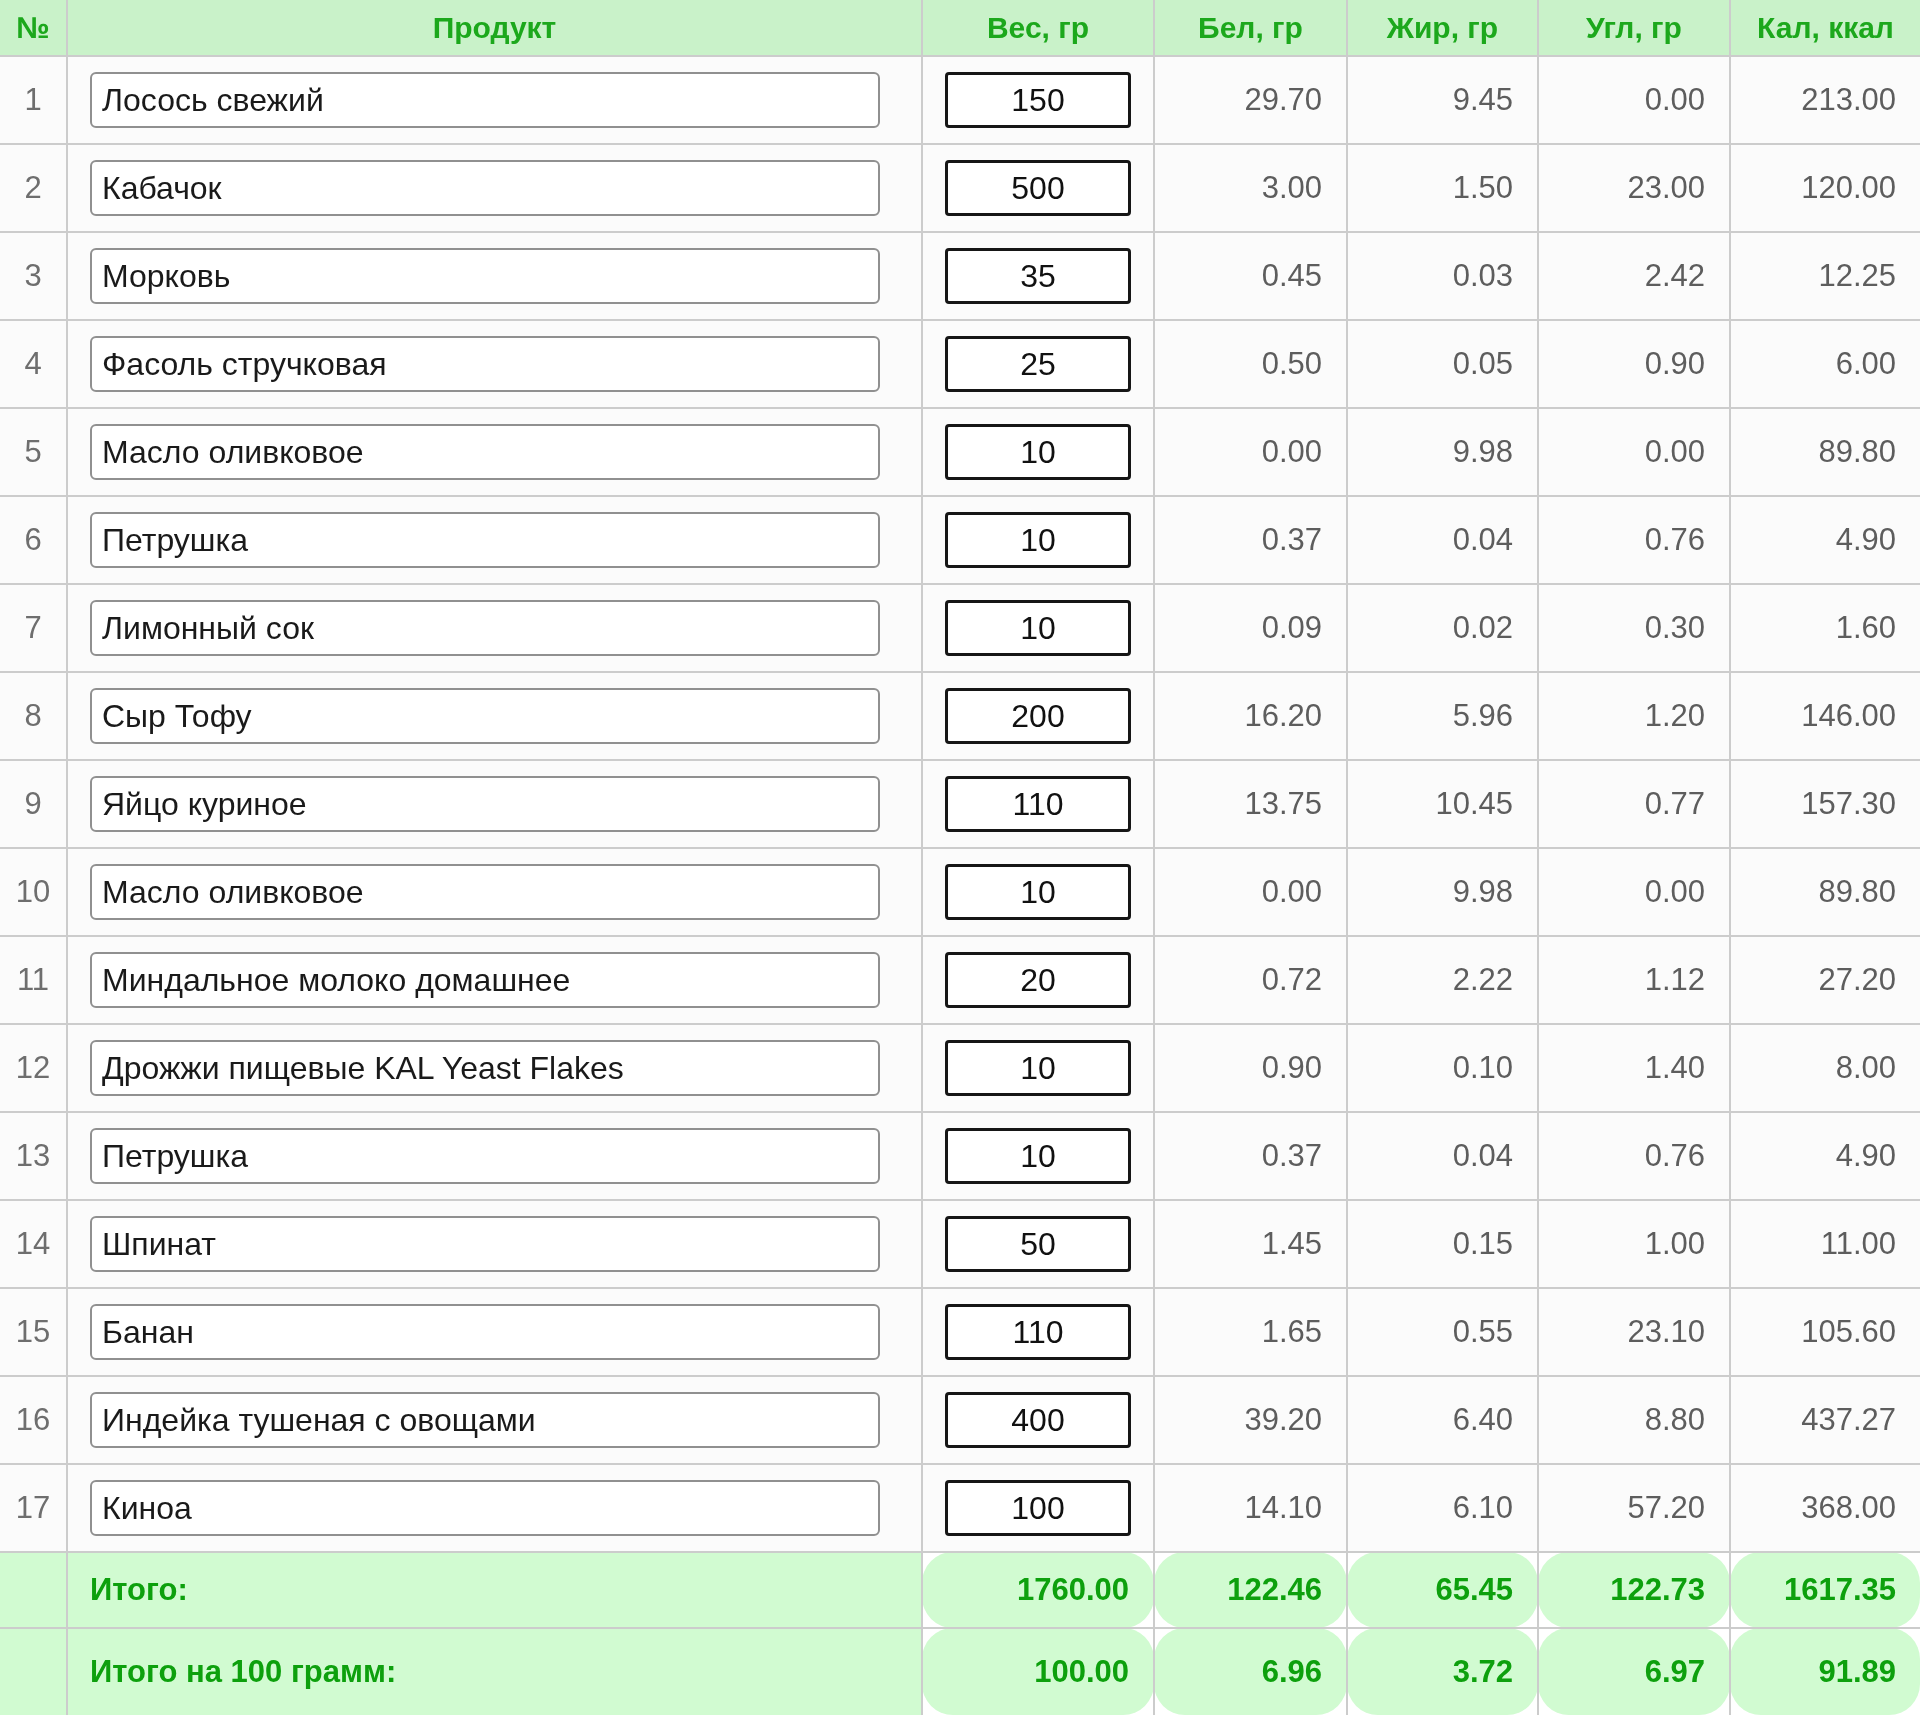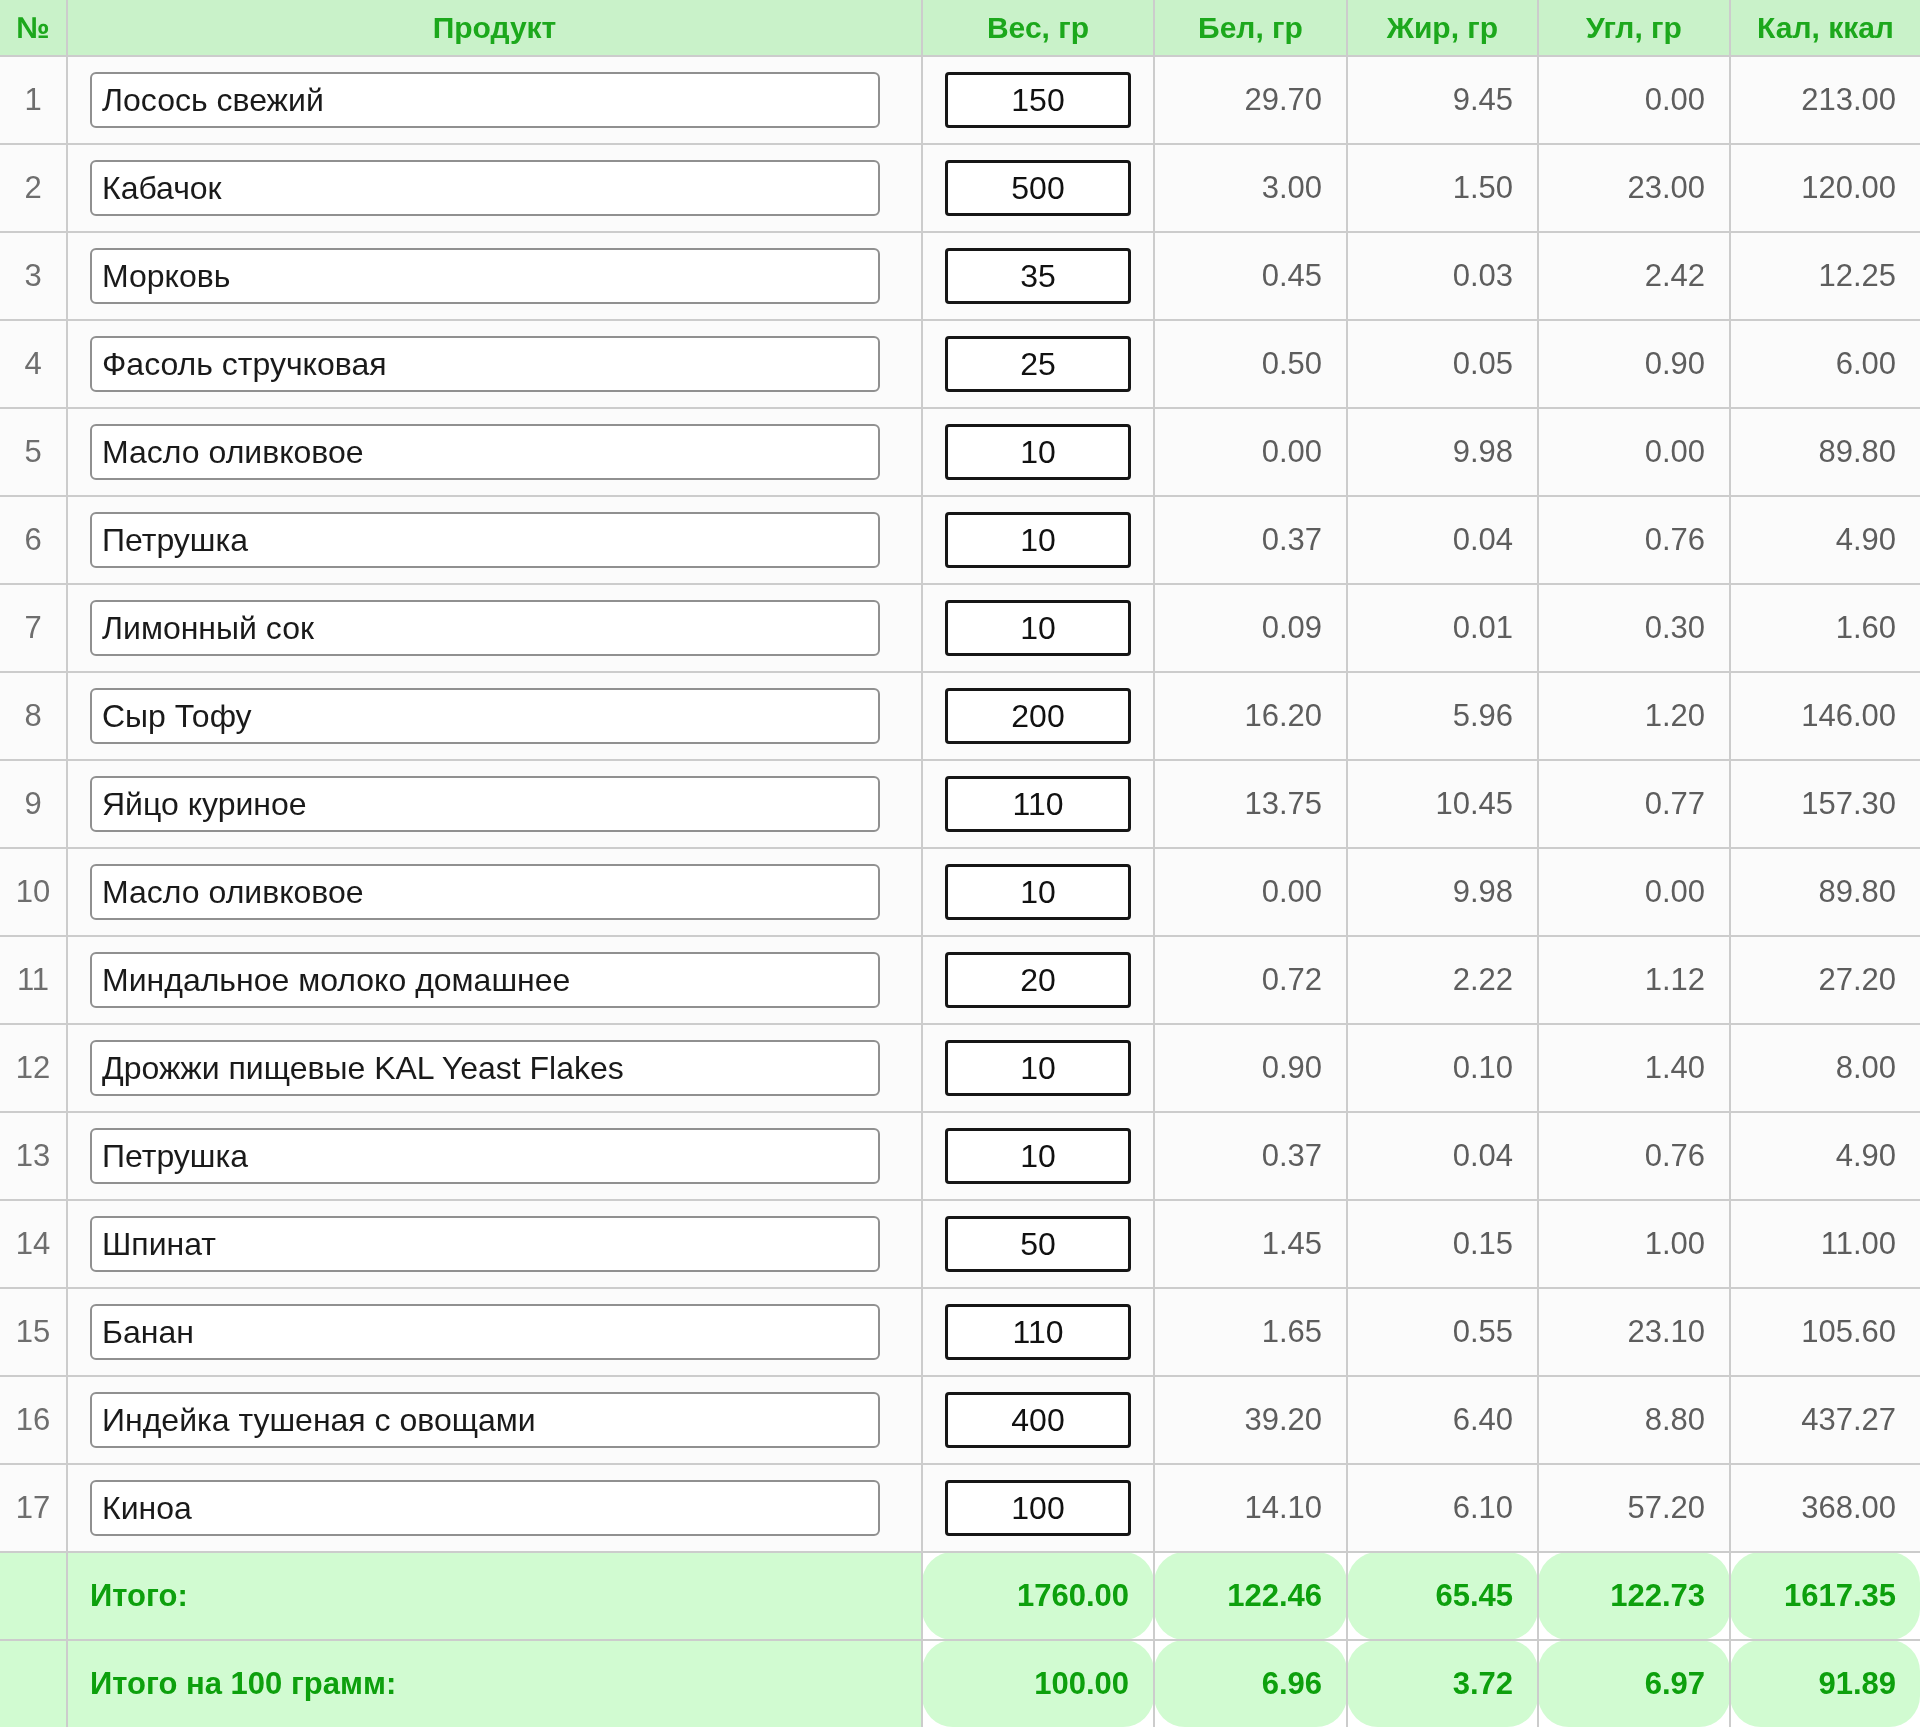--- a/index.html
+++ b/index.html
@@ -71,21 +71,21 @@
     padding-right: 24px;
     color: #5d5d5d;
   }
   tfoot td {
     background: #d1fbd1;
     color: #0da00d;
     font-weight: bold;
     font-size: 31px;
     vertical-align: middle;
   }
-  tfoot tr.total td { height: 88px; margin-top: 41px; }
+  tfoot tr.total td { height: 76px; margin-top: 41px; }
   tfoot tr.per100 td { height: 87px; }
   tfoot td.label { text-align: left; padding-left: 22px; }
   tfoot td.val { color: #0da00d; border-radius: 31px; }
 </style>
 </head>
 <body>
 
 <table class="calc">
   <colgroup>
     <col style="width:67px">
@@ -194,21 +194,21 @@
 
   <tr>
     <td class="num">7</td>
     <td>
       <input type="text" class="product" value="Лимонный сок" style="">
     </td>
     <td>
       <input type="text" class="weight" value="10" style="">
     </td>
     <td class="val">0.09</td>
-    <td class="val">0.01</td>
+    <td class="val">0.02</td>
     <td class="val">0.30</td>
     <td class="val">1.60</td>
   </tr>
 
   <tr>
     <td class="num">8</td>
     <td>
       <input type="text" class="product" value="Сыр Тофу" style="">
     </td>
     <td>

